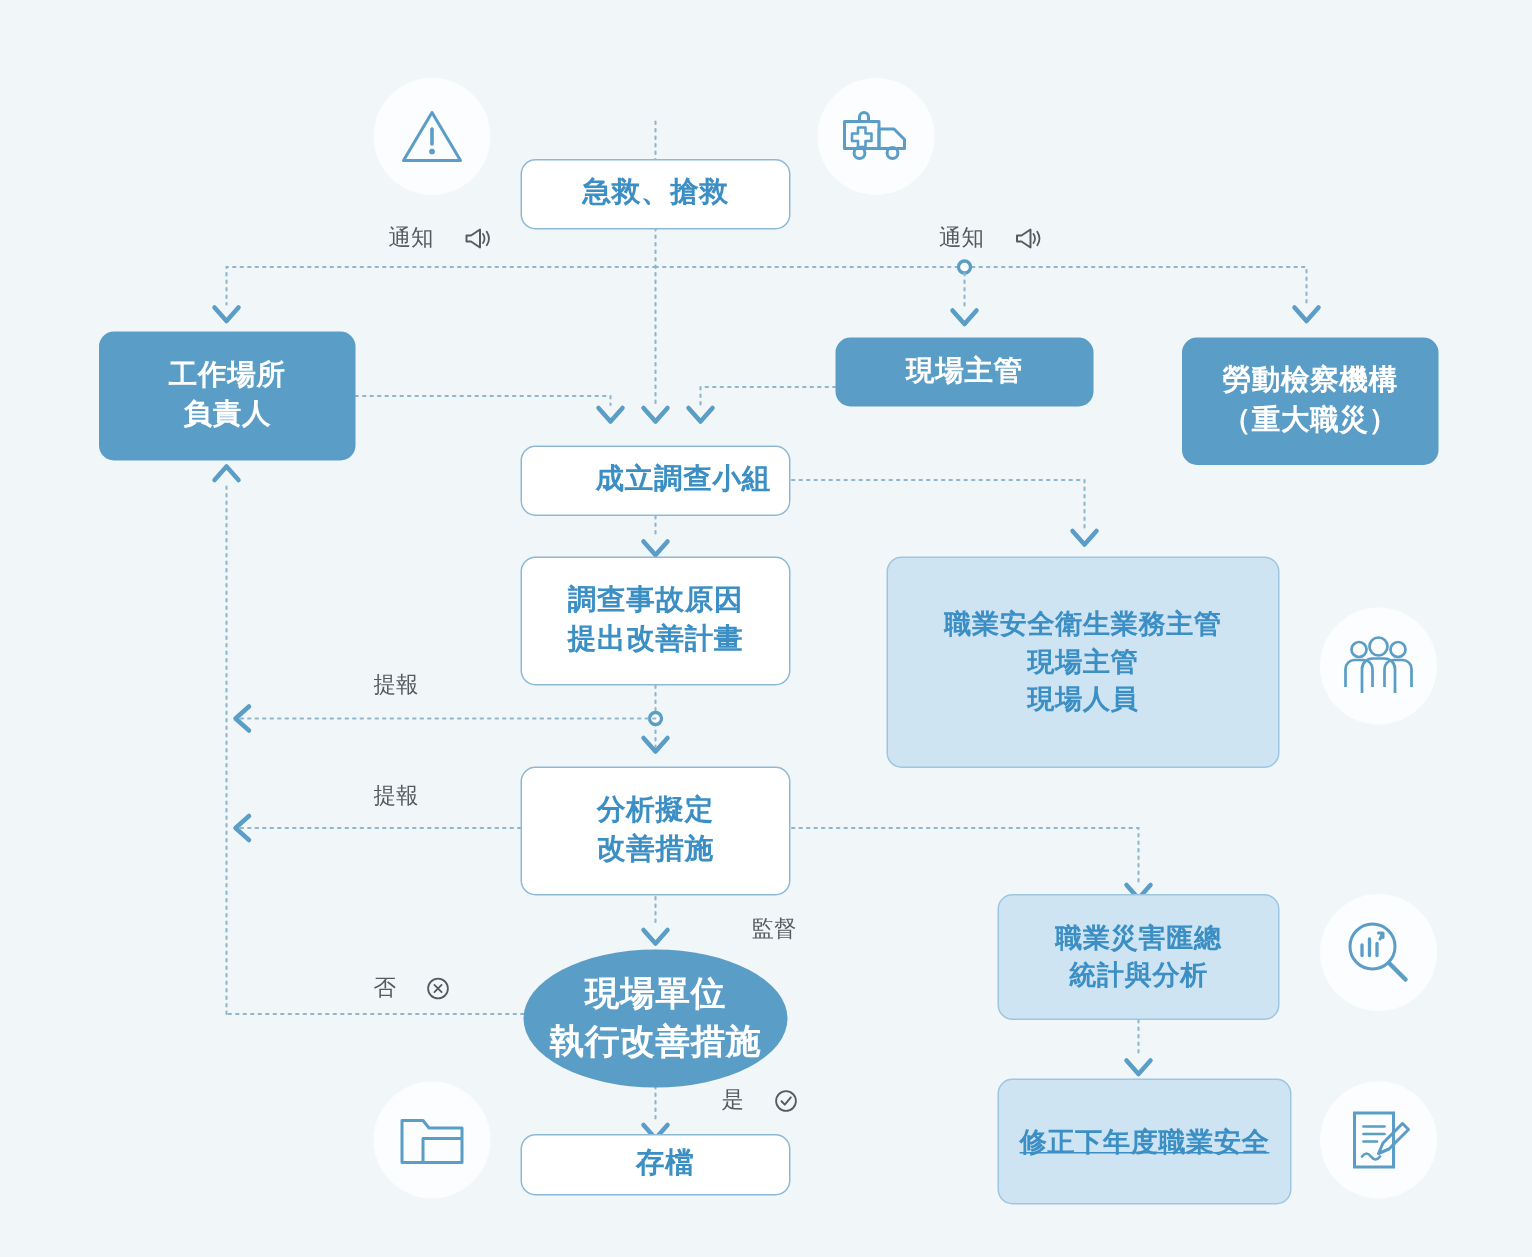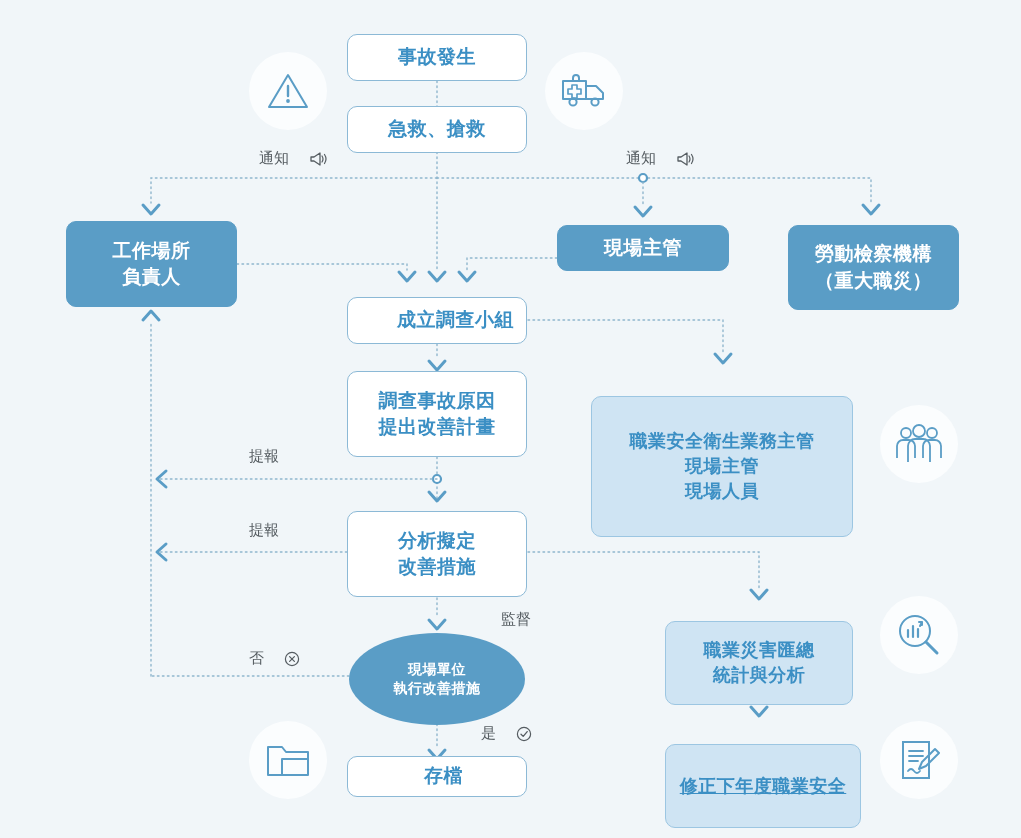--- a/index.html
+++ b/index.html
@@ -44,28 +44,27 @@
     color:#ffffff;
     font-size:19px;
   }
   
   .n-light{
     background:#cfe4f3;
     border:1px solid #9cc6e2;
     border-radius:10px;
     color:#3b8fc4;
     font-size:18px;
-    margin-top:25px;
   }
   
   .n-oval{
     background:#5a9dc6;
     border-radius:50%;
     color:#ffffff;
-    font-size:14px;
+    font-size:23px;
   }
 
   
   .badge{
     position:absolute;
     border-radius:50%;
     background:#fbfdfe;
     display:flex;align-items:center;justify-content:center;
     z-index:2;
   }
@@ -215,25 +214,20 @@
 
   <div class="badge" style="left:249px;top:721px;width:78px;height:78px;">
     <span>
       <svg width="48" height="42" viewBox="0 0 48 42">
         <path d="M4 8 H18 L22 13 H44 V36 H4 Z" fill="none" stroke="#5a9dc6" stroke-width="2" stroke-linejoin="round"></path>
         <path d="M18 36 V20 H44" fill="none" stroke="#5a9dc6" stroke-width="2" stroke-linejoin="round"></path>
       </svg>
     </span>
   </div>
 
-  <div class="node n-white" style="left:347px;top:34px;width:180px;height:47px;">
-    <span class="lines">
-      <span class="ln">事故發生</span>
-    </span>
-  </div>
 
   <div class="node n-white" style="left:347px;top:106px;width:180px;height:47px;">
     <span class="lines">
       <span class="ln">急救、搶救</span>
     </span>
   </div>
 
   <div class="node n-solid" style="left:66px;top:221px;width:171px;height:86px;">
     <span class="lines">
       <span class="ln">工作場所</span>

